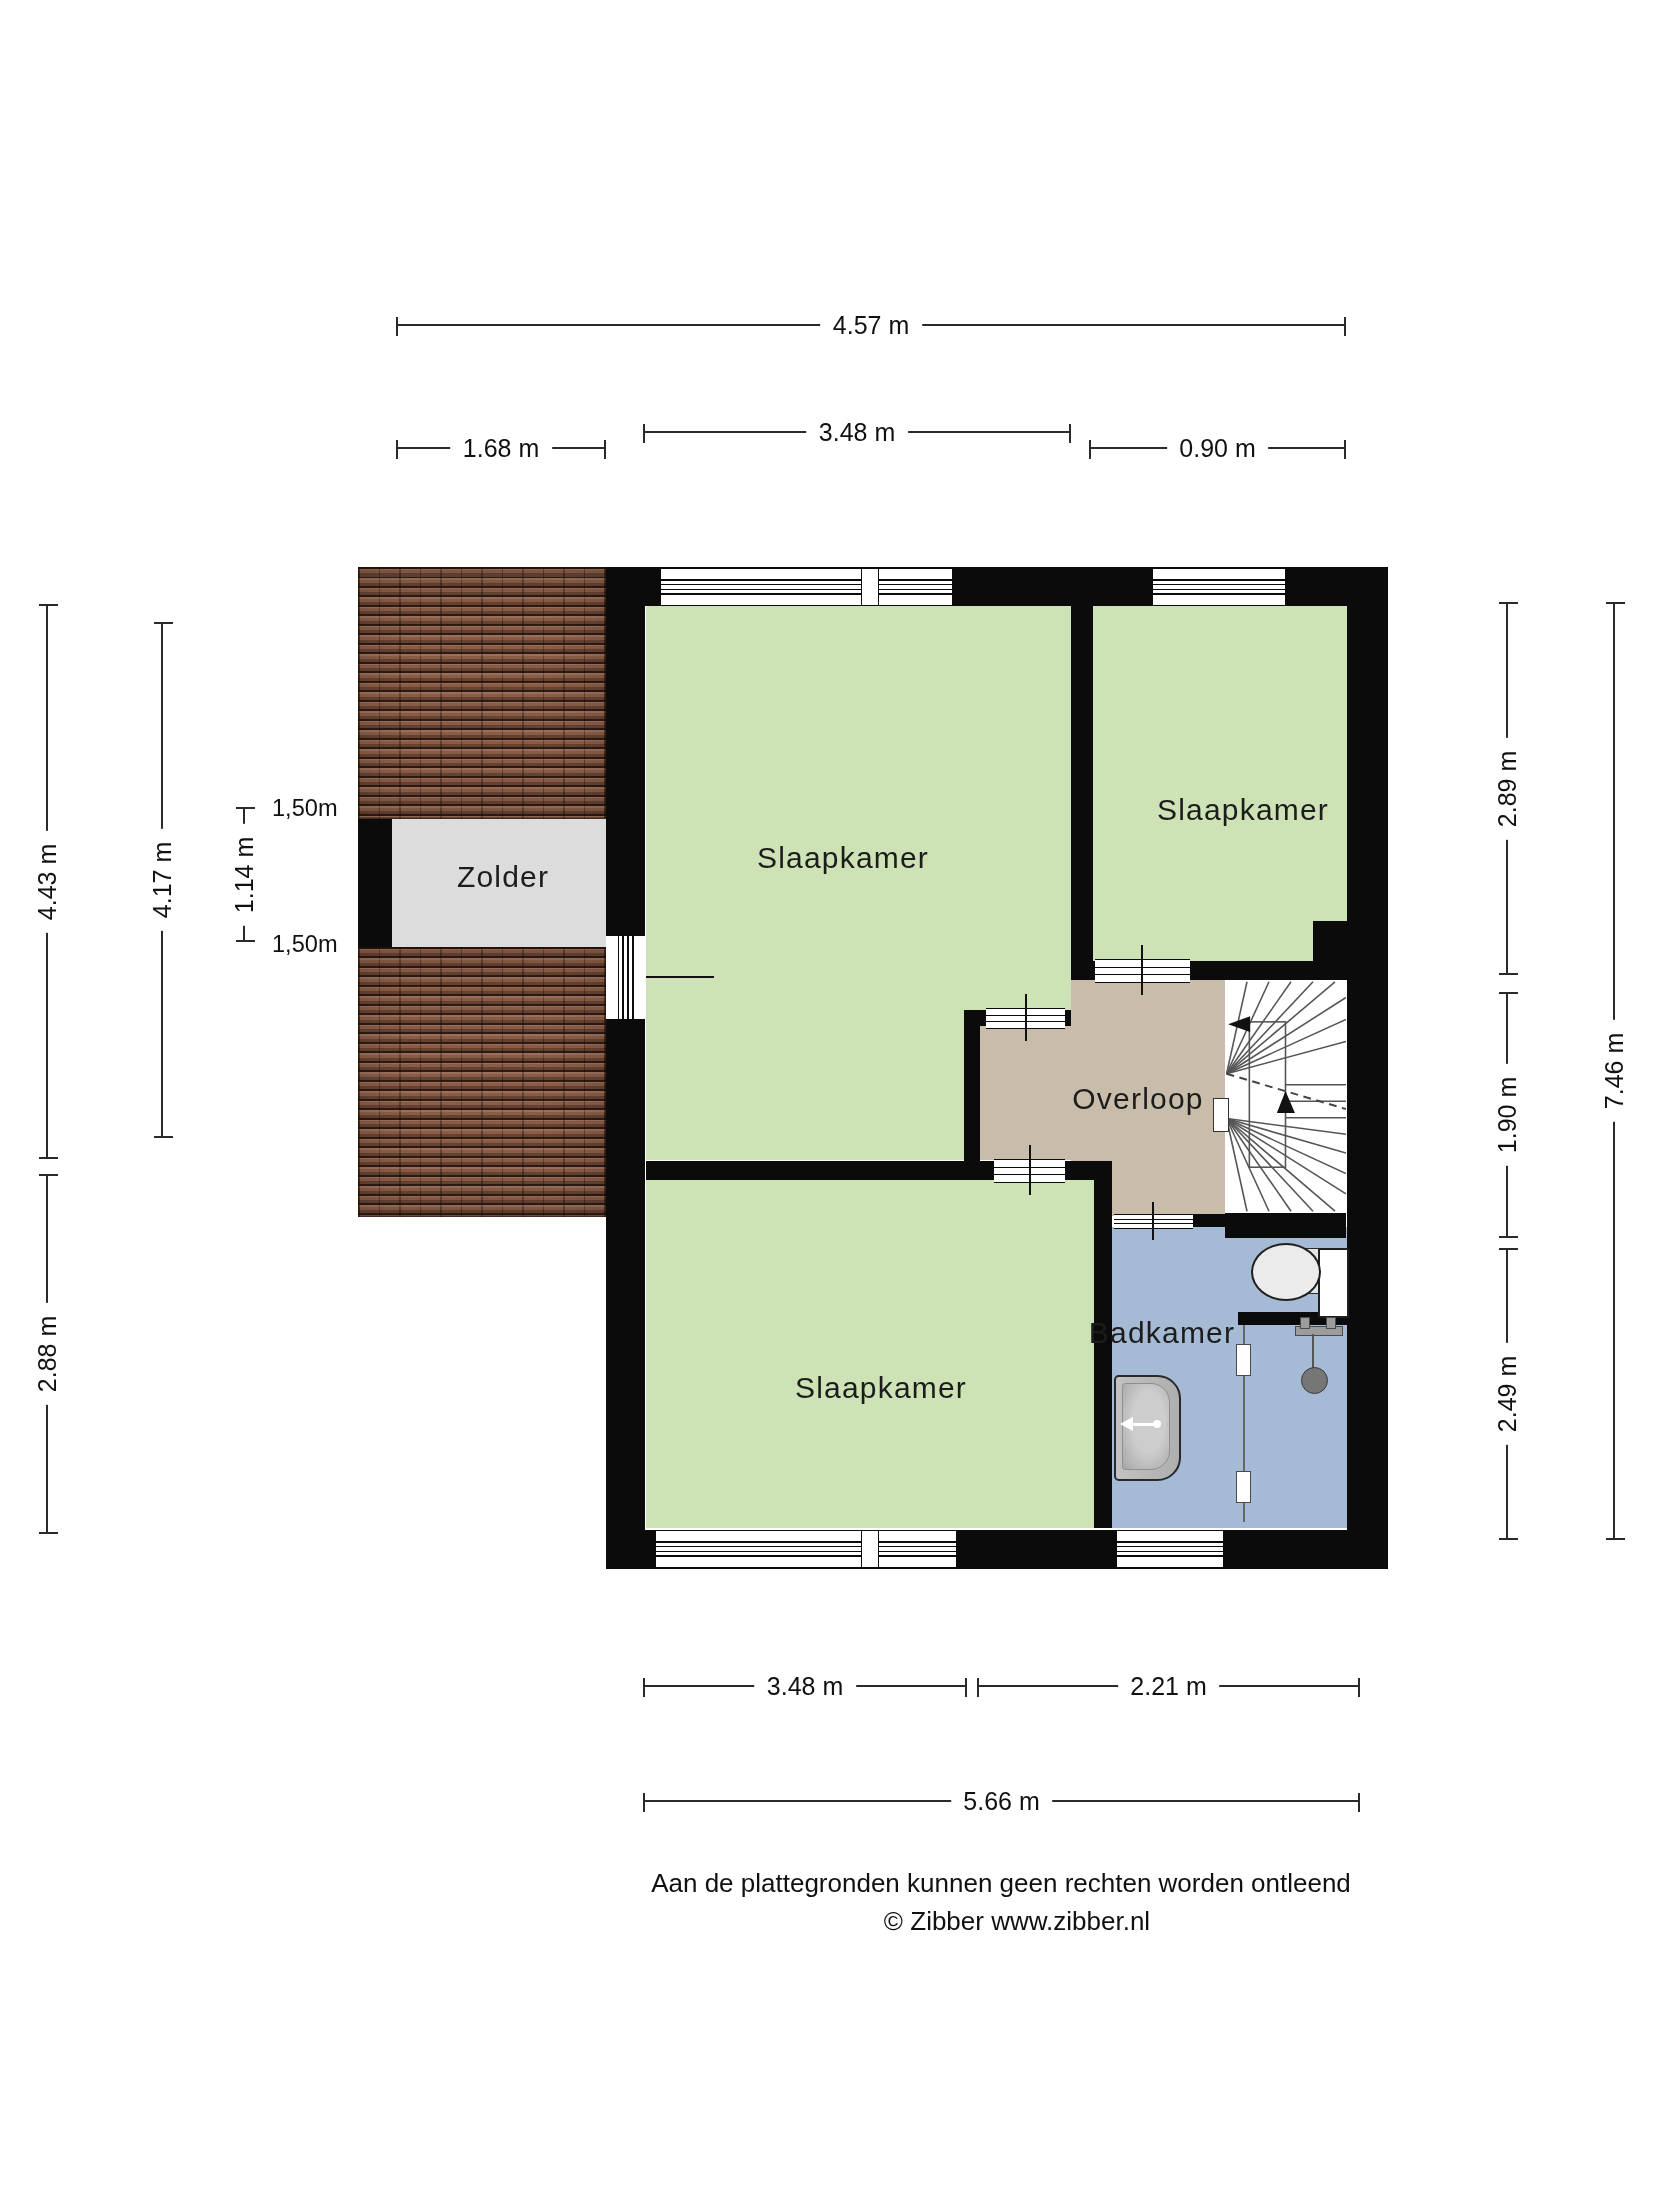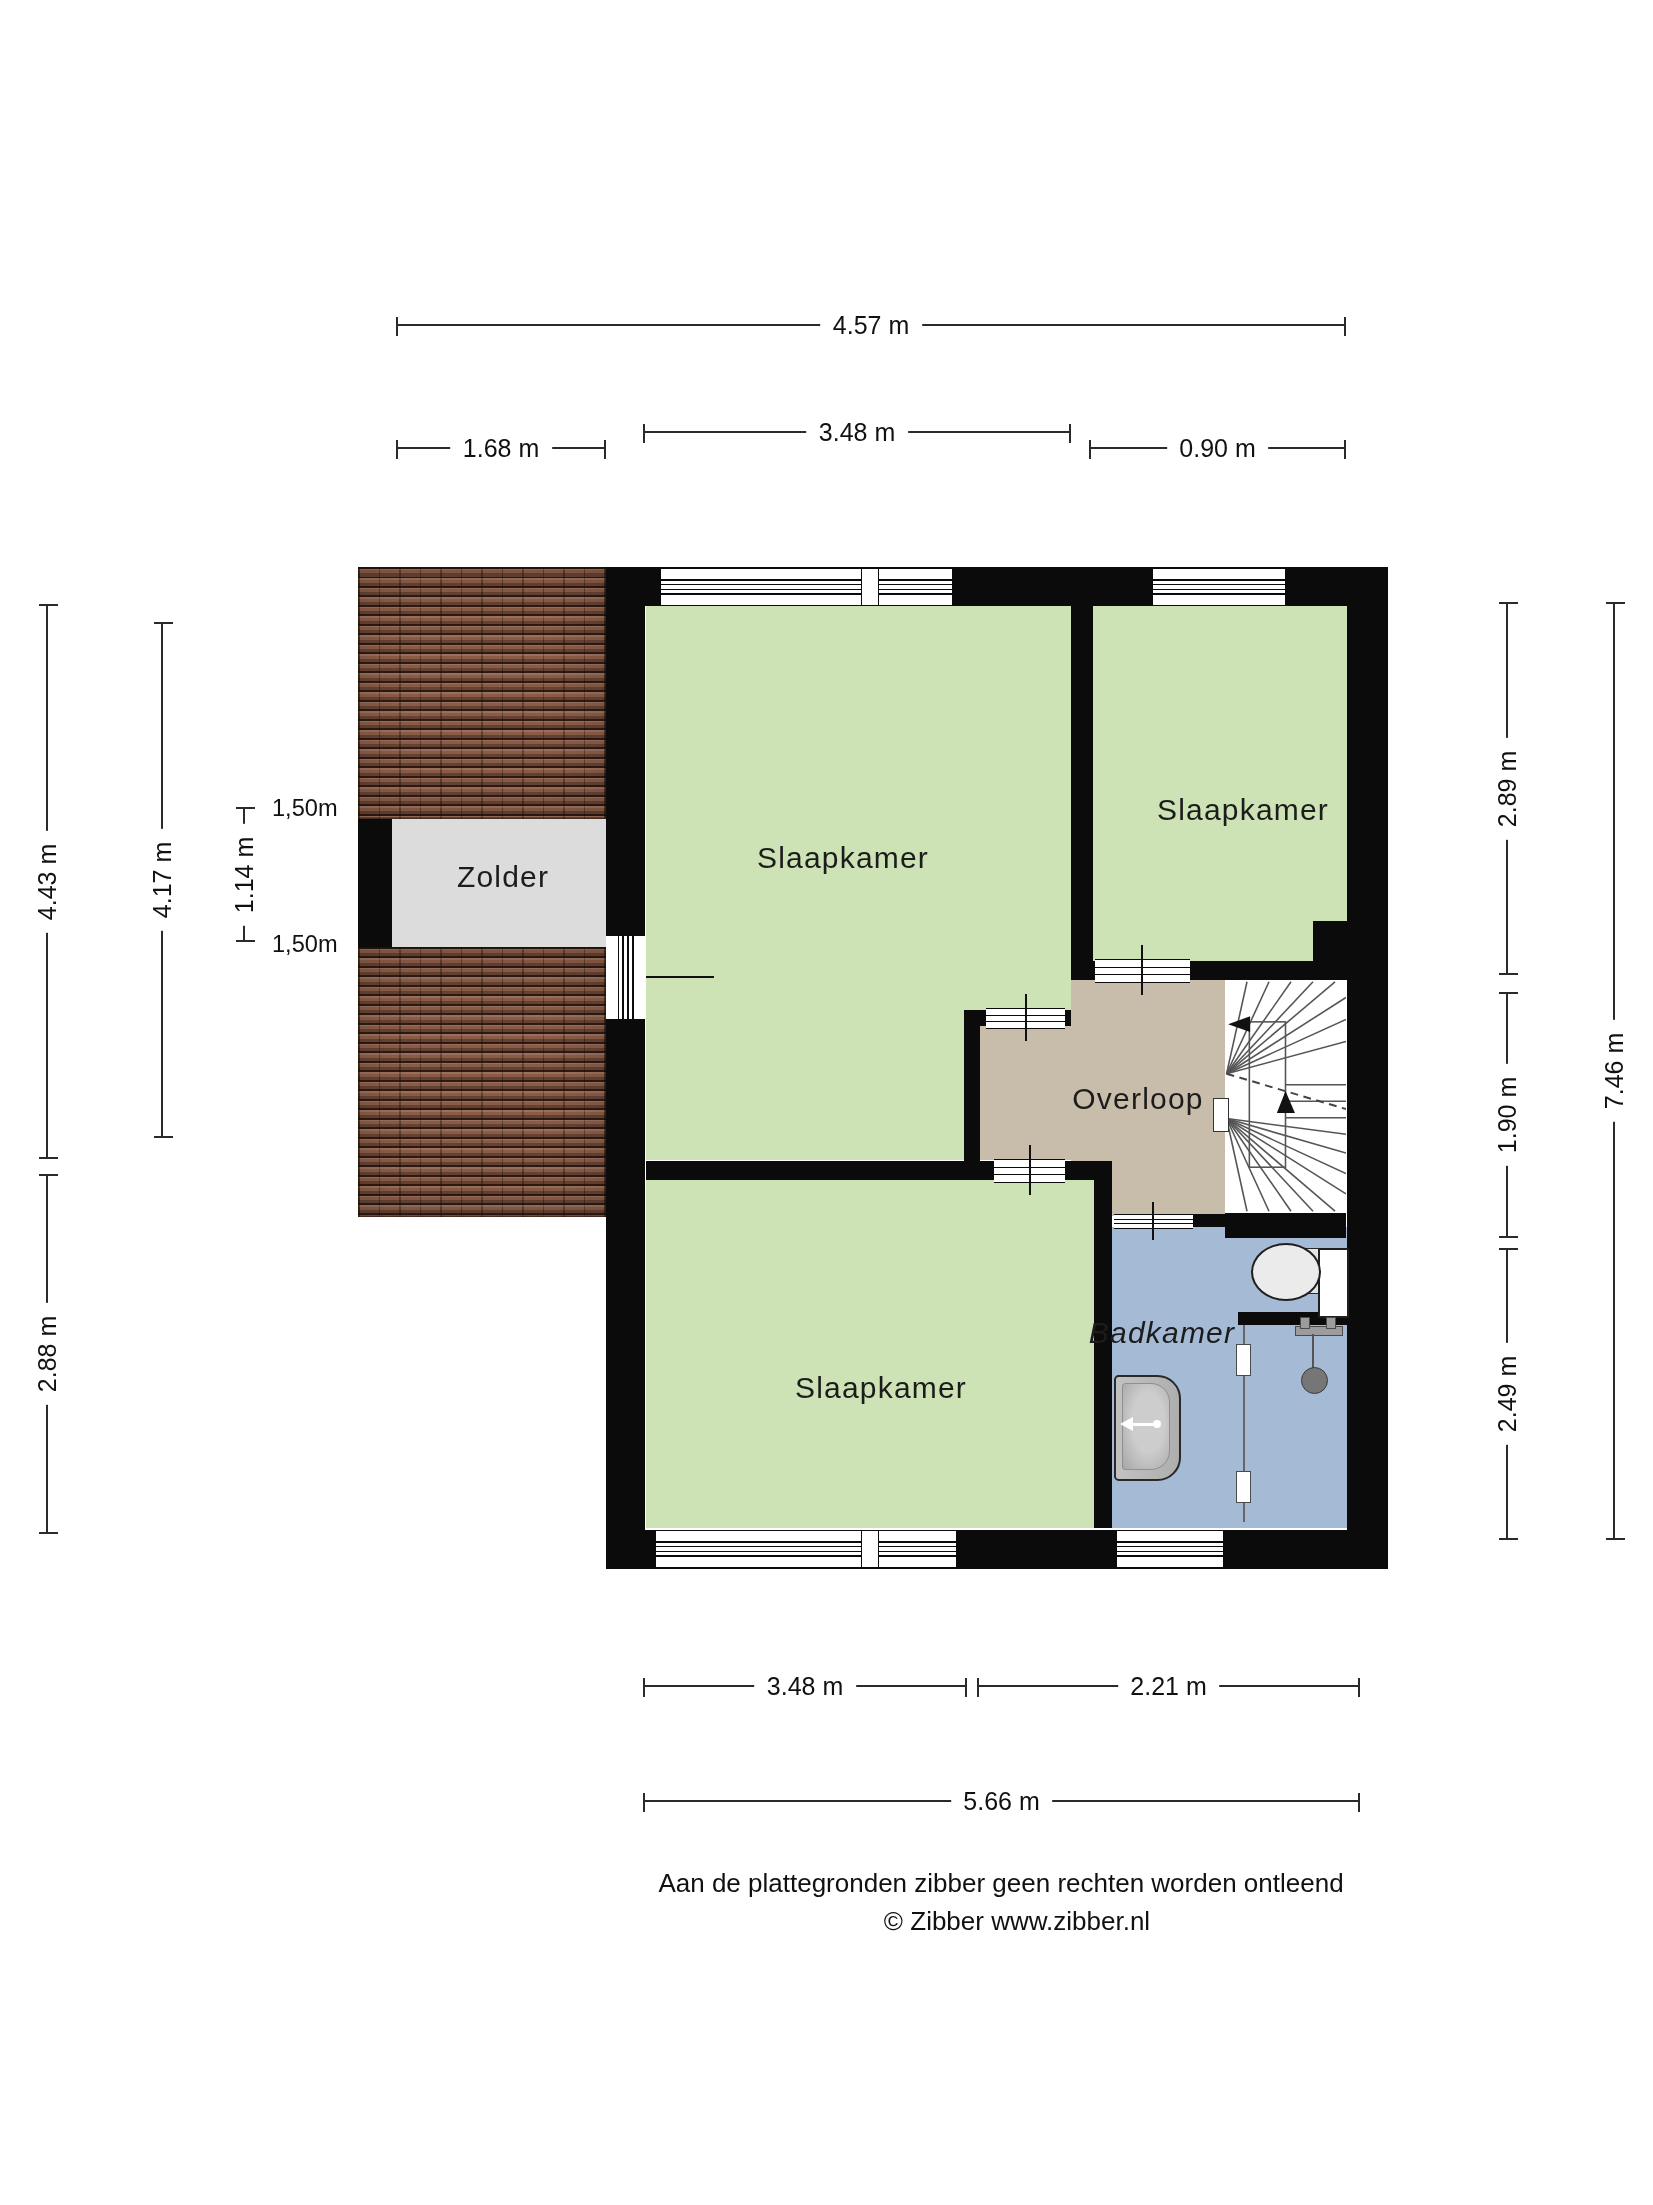--- a/index.html
+++ b/index.html
@@ -155,21 +155,21 @@
   <div class="fixture white-arrow-left" style="left:3.9px;top:40px;"></div>
   <div class="fixture white-bar" style="left:16.5px;top:46px;width:20.5px;height:3.2px;"></div>
   <div class="fixture white-dot" style="left:37px;top:43px;width:7.9px;height:7.9px;"></div>
 </div>
 
 <div class="room-label" style="left:503px;top:877px;">Zolder</div>
 <div class="room-label" style="left:843px;top:858px;">Slaapkamer</div>
 <div class="room-label" style="left:1243px;top:810px;">Slaapkamer</div>
 <div class="room-label" style="left:881px;top:1388px;">Slaapkamer</div>
 <div class="room-label" style="left:1138px;top:1099px;">Overloop</div>
-<div class="room-label" style="left:1162px;top:1333px;font-style:italic;">Badkamer</div>
+<div class="room-label" style="left:1162px;top:1333px;">Badkamer</div>
 
 <div class="dim-h" style="left:396px;top:324px;width:950px;">
     <i class="e1"></i>
     <i class="e2"></i>
     <span>4.57 m</span>
   </div>
 <div class="dim-h" style="left:396px;top:447px;width:210px;">
     <i class="e1"></i>
     <i class="e2"></i>
     <span>1.68 m</span>
@@ -238,15 +238,15 @@
     <i class="e1"></i>
     <i class="e2"></i>
     <span>2.21 m</span>
   </div>
 <div class="dim-h" style="left:643px;top:1800px;width:717px;">
     <i class="e1"></i>
     <i class="e2"></i>
     <span>5.66 m</span>
   </div>
 
-<div class="footer-line" style="top:1868px;">Aan de plattegronden zibber geen rechten worden ontleend</div>
+<div class="footer-line" style="top:1868px;">Aan de plattegronden kunnen geen rechten worden ontleend</div>
 <div class="footer-line" style="top:1906px;margin-left:16px;">© Zibber www.zibber.nl</div>
 
 
 </body></html>

